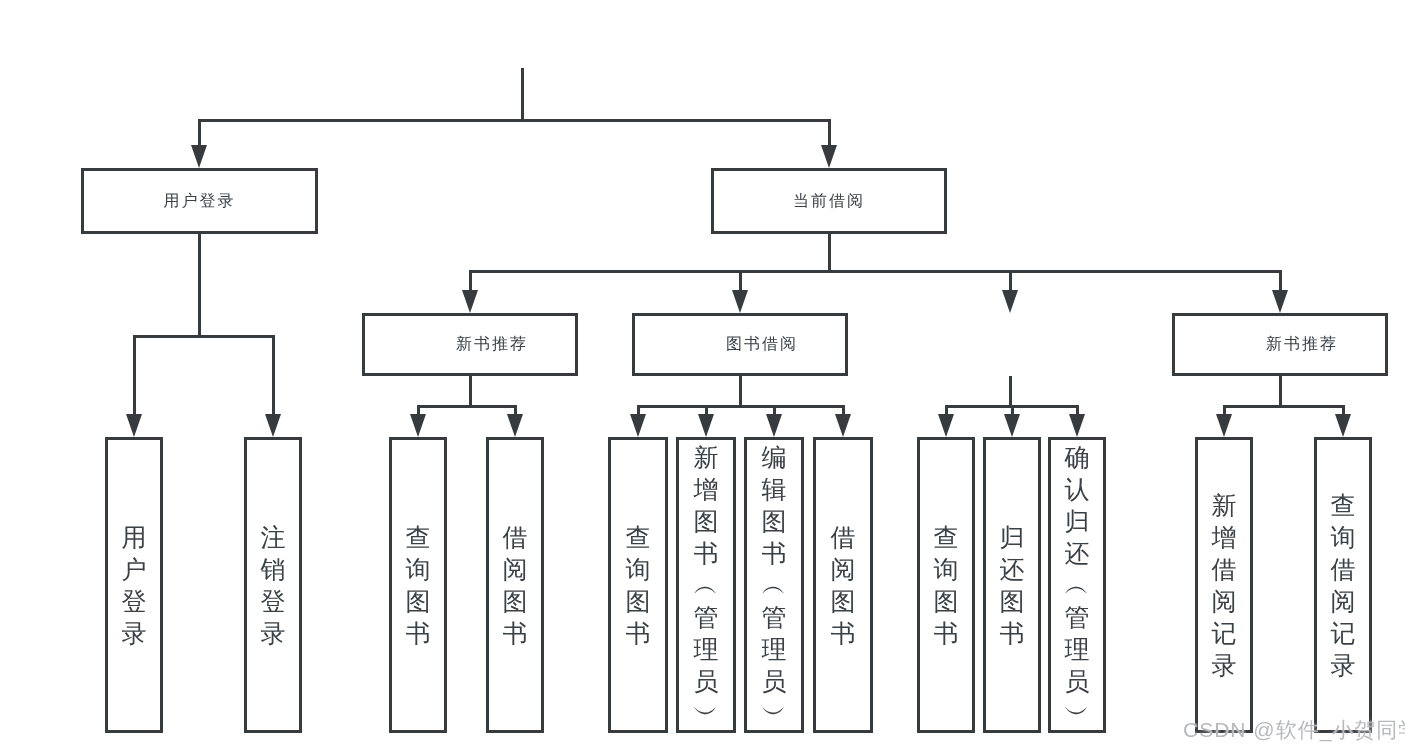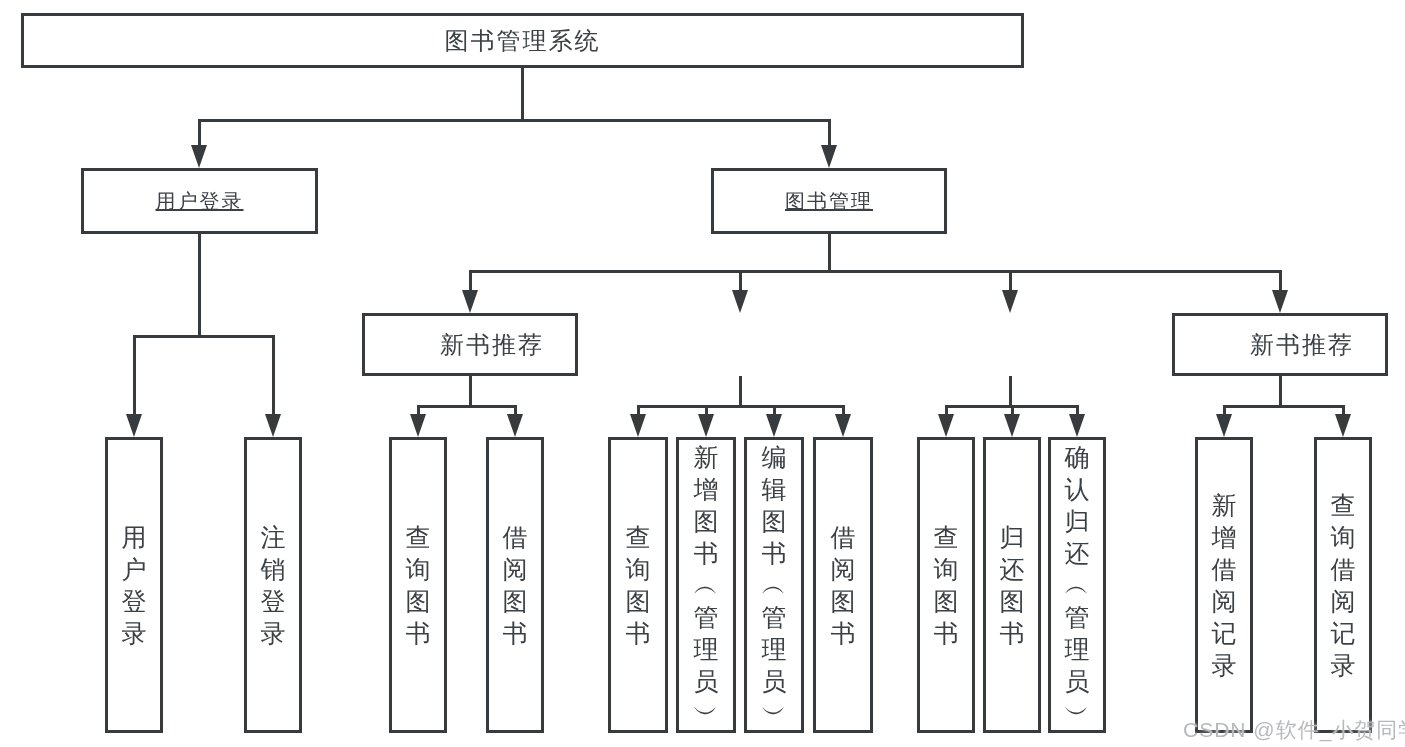--- a/index.html
+++ b/index.html
@@ -26,25 +26,25 @@
     align-items:center;
     justify-content:center;
     text-align:center;
   }
   .root{
     left:21px; top:13px; width:1003px; height:55px;
     font-size:24px; letter-spacing:2px;
   }
   .l2{
     top:168px; height:66px; width:237px;
-    font-size:20px; letter-spacing:2px;text-decoration:underline;
+    font-size:16px; letter-spacing:2px;
   }
   .l3{
     top:313px; height:63px; width:216px;
-    font-size:24px; letter-spacing:2px;padding-left:44px;
+    font-size:16px; letter-spacing:2px;padding-left:44px;
   }
   .leaf{
     top:437px; height:296px;
     flex-direction:column;
     gap:7px;
     font-size:25px;
     line-height:1;
   }
   .vchar{display:block; line-height:1;}
   .cline{position:absolute; background:var(--line);}
@@ -63,26 +63,26 @@
     white-space:nowrap;
     text-shadow:0 0 3px #fff;
     z-index:5;
   }
 </style>
 </head>
 <body>
 
 <div class="canvas" id="canvas">
 
-  <div class="node root">图书管理系统</div>
 
   <div class="node l2" style="left:81px;">用户登录</div>
-  <div class="node l2" style="left:711px;width:236px;">图书管理</div>
+  <div class="node l2" style="left:711px;width:236px;">当前借阅</div>
 
   <div class="node l3" style="left:362px;">新书推荐</div>
+  <div class="node l3" style="left:632px;">图书借阅</div>
   <div class="node l3" style="left:1172px;">新书推荐</div>
 
   <div class="node leaf" style="left:105px;width:58px;">
       <span class="vchar">用</span>
       <span class="vchar">户</span>
       <span class="vchar">登</span>
       <span class="vchar">录</span>
     </div>
   <div class="node leaf" style="left:244px;width:58px;">
       <span class="vchar">注</span>

